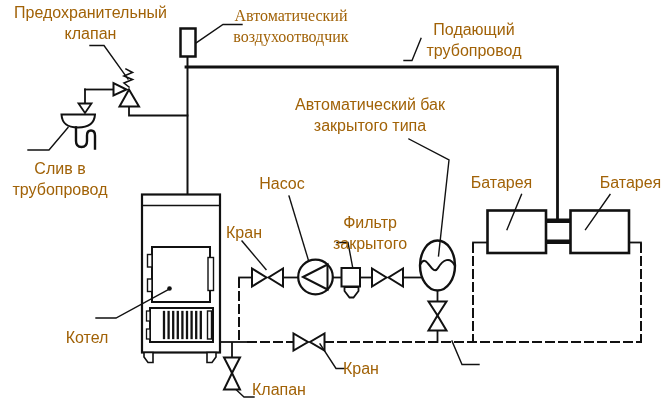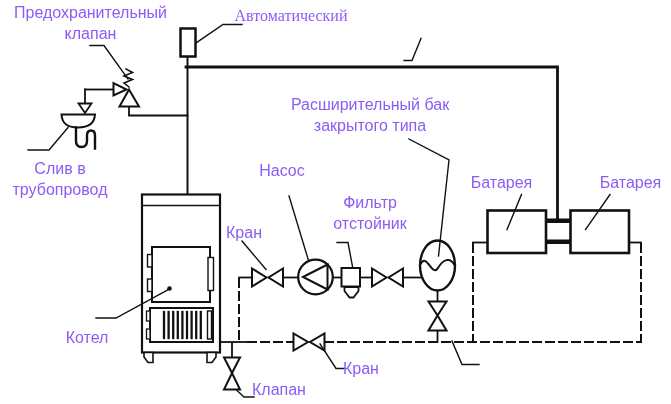--- a/index.html
+++ b/index.html
@@ -3,21 +3,21 @@
 <meta charset="utf-8">
 <style>
   html,body{margin:0;padding:0;background:#fff;}
   .stage{
     position:relative;width:671px;height:404px;background:#fff;
     font-family:"Liberation Sans", sans-serif;overflow:hidden;
   }
   .stage svg{position:absolute;left:0;top:0;}
   .lbl{
     position:absolute;text-align:center;font-size:16px;line-height:21px;
-    color:#8b5cf6;white-space:nowrap;
+    color:#a16207;white-space:nowrap;
   }
   .lbl span{display:block;}
   .lbl.left{text-align:left;}
 </style>
 </head>
 <body>
 
 <div class="stage">
 
   <svg width="671" height="404" viewBox="0 0 671 404">
@@ -170,42 +170,47 @@
     </g>
   </svg>
 
   <div class="lbl" style="left:1px;top:2px;width:179px;">
     <span>Предохранительный</span>
     <span>клапан</span>
   </div>
 
   <div class="lbl" style="left:221px;top:5px;width:140px;font-family:Liberation Serif, serif;">
     <span>Автоматический</span>
-  </div>
-
+    <span>воздухоотводчик</span>
+  </div>
+
+  <div class="lbl" style="left:414px;top:19px;width:120px;">
+    <span>Подающий</span>
+    <span>трубопровод</span>
+  </div>
 
   <div class="lbl" style="left:277px;top:94px;width:186px;">
-    <span>Расширительный бак</span>
+    <span>Автоматический бак</span>
     <span>закрытого типа</span>
   </div>
 
   <div class="lbl" style="left:1px;top:158px;width:118px;text-align:center;">
     <span>Слив в</span>
     <span>трубопровод</span>
   </div>
 
   <div class="lbl" style="left:459px;top:172px;width:85px;">Батарея</div>
 
   <div class="lbl" style="left:588px;top:172px;width:85px;">Батарея</div>
 
-  <div class="lbl" style="left:250px;top:160px;width:64px;">Насос</div>
-
-  <div class="lbl" style="left:318px;top:192px;width:104px;">
+  <div class="lbl" style="left:250px;top:173px;width:64px;">Насос</div>
+
+  <div class="lbl" style="left:318px;top:212px;width:104px;">
     <span>Фильтр</span>
-    <span>отстойник</span>
+    <span>закрытого</span>
   </div>
 
   <div class="lbl" style="left:221px;top:222px;width:46px;">Кран</div>
 
   <div class="lbl left" style="left:343px;top:358px;width:46px;">Кран</div>
 
   <div class="lbl" style="left:57px;top:295px;width:60px;margin-top:32px;">Котел</div>
 
   <div class="lbl left" style="left:252px;top:379px;width:66px;">Клапан</div>
 

